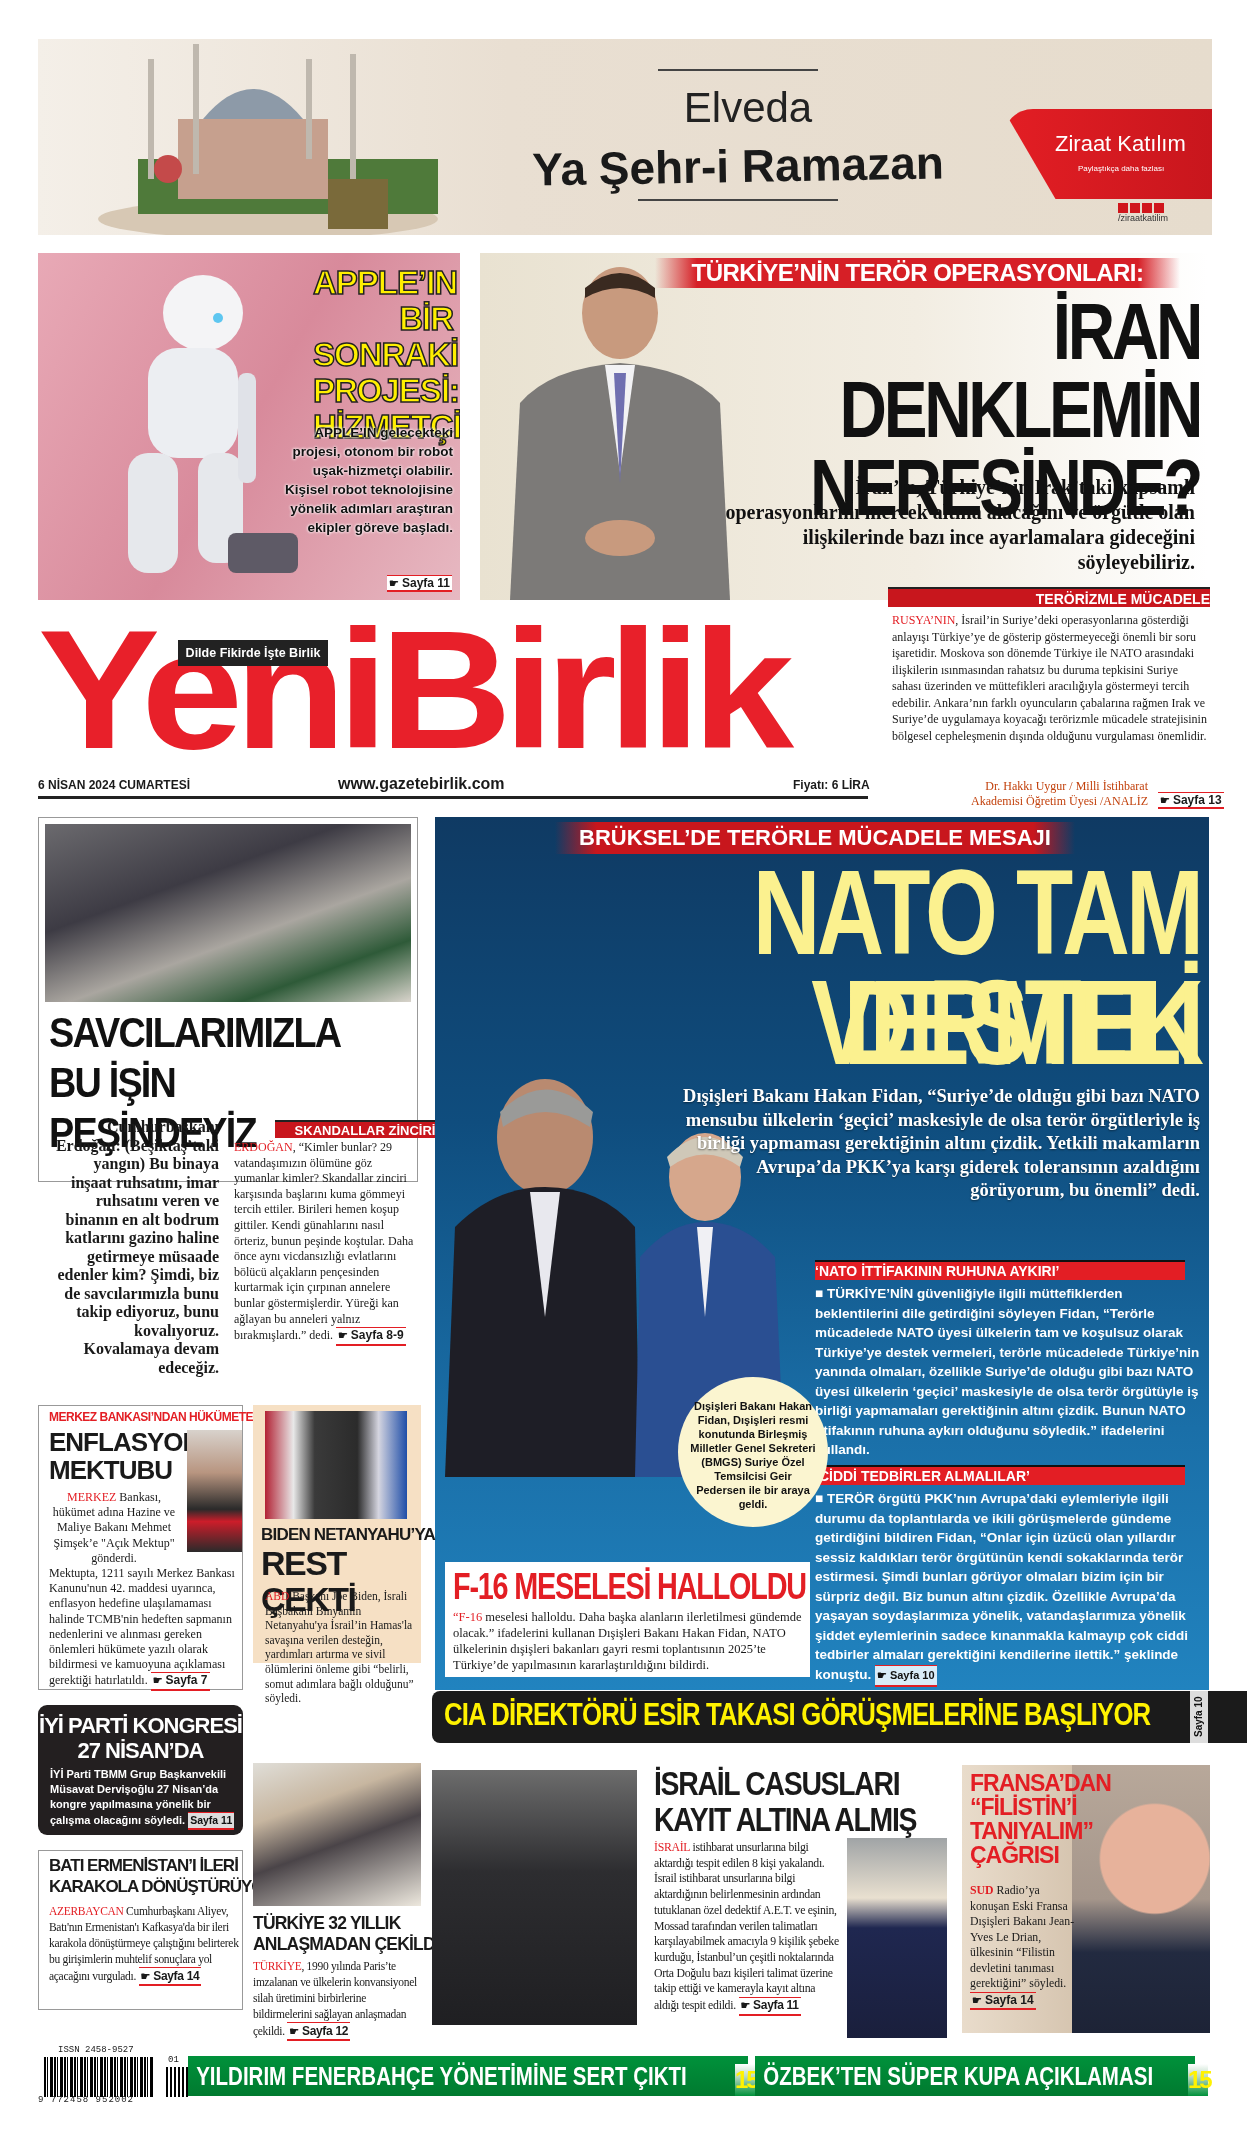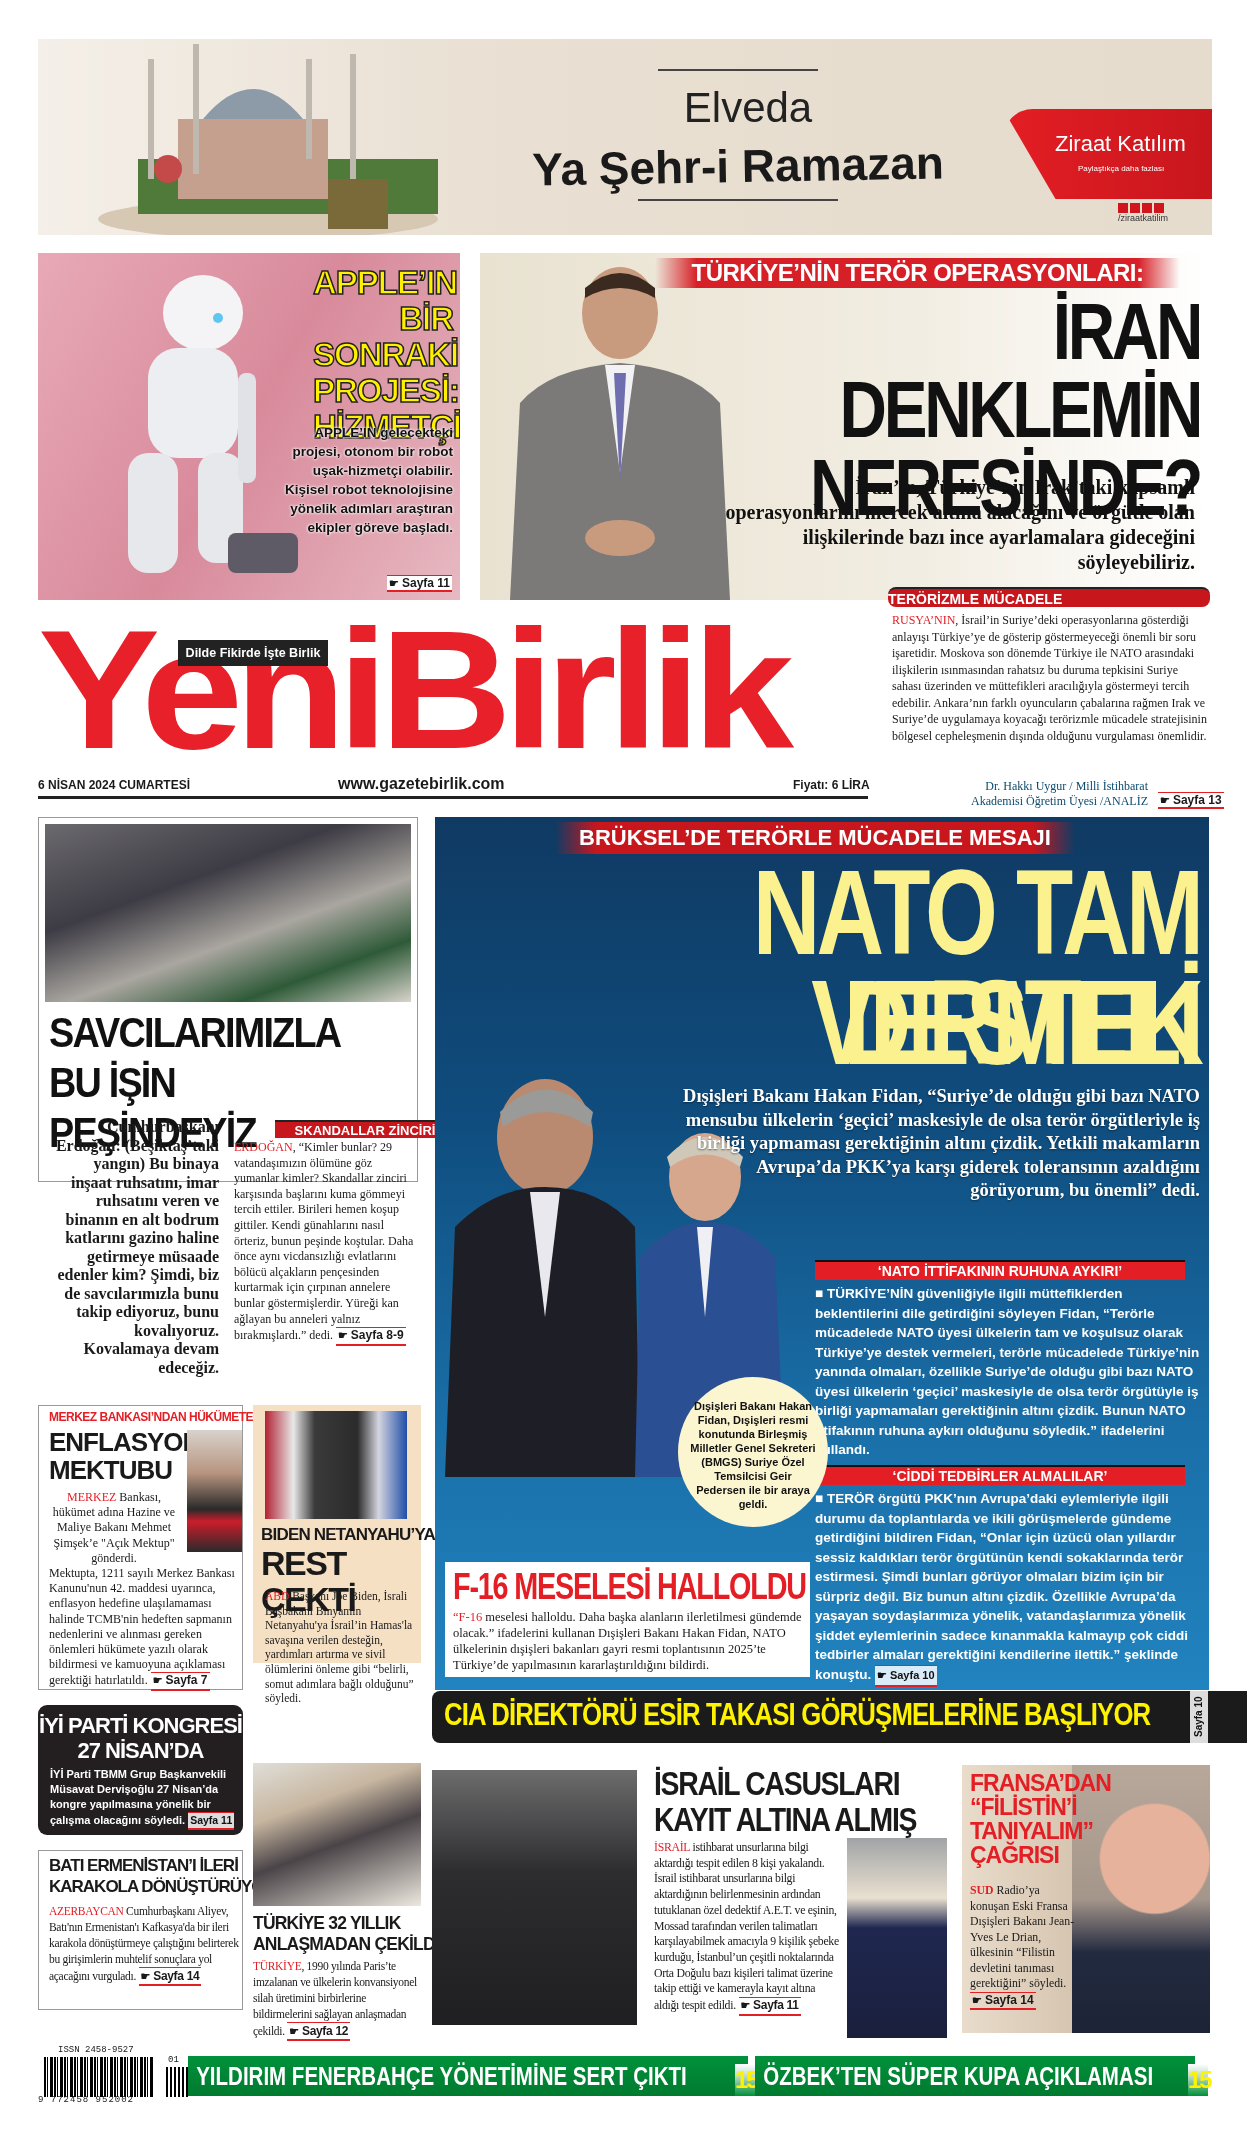--- a/index.html
+++ b/index.html
@@ -32,23 +32,23 @@
 
   
   #iran { left: 480px; top: 253px; width: 728px; height: 347px; overflow: hidden; background: linear-gradient(90deg,#e9e2d1 0%,#f2ede2 60%,#ffffff 100%); }
   #iran .man { left: 10px; top: 0; width: 260px; height: 347px; }
   #iran .kicker { left: 175px; top: 5px; width: 525px; height: 30px; background: linear-gradient(90deg,rgba(227,30,36,0.0),#d61f26 8%,#d61f26 92%,rgba(214,31,38,0)); color: #fff; font-family: "Liberation Sans", sans-serif; font-weight: bold; font-size: 24px; line-height: 30px; text-align: center; letter-spacing: -0.5px; }
   #iran .head { left: 200px; top: 40px; width: 520px; text-align: right; font-family: "Liberation Sans", sans-serif; font-weight: bold; color: #111; font-size: 80px; line-height: 78px; letter-spacing: -4px; transform: scaleX(0.82); transform-origin: right top; }
   #iran .deck { left: 240px; top: 222px; width: 475px; text-align: right; font-family: "Liberation Serif", serif; font-weight: bold; font-size: 20px; line-height: 25px; color: #111; }
 
   
   #teror { left: 888px; top: 587px; width: 322px; height: 226px; }
-  #teror .bar { left: 0; top: 0; width: 322px; height: 20px; background: #c8161d; color: #fff; font-family: "Liberation Sans", sans-serif; font-weight: bold; font-size: 14px; text-align: left; line-height: 20px; border-top: 2px solid #222; border-radius: 8px; }
+  #teror .bar { left: 0; top: 0; width: 322px; height: 20px; background: #c8161d; color: #fff; font-family: "Liberation Sans", sans-serif; font-weight: bold; font-size: 14px; text-align: right; line-height: 20px; border-top: 2px solid #222; }
   #teror .body { left: 4px; top: 25px; width: 316px; font-size: 12px; line-height: 16.5px; }
-  #teror .author { left: 60px; top: 192px; width: 200px; text-align: right; color: #0c4a6e; font-size: 12px; line-height: 15px; }
+  #teror .author { left: 60px; top: 192px; width: 200px; text-align: right; color: #c2410c; font-size: 12px; line-height: 15px; }
   #teror .sayfa { position: absolute; left: 270px; top: 205px; }
 
   
   #mast { left: 38px; top: 615px; width: 830px; height: 180px; }
   #mast .logo { left: 0; top: 0; font-family: "Liberation Sans", sans-serif; font-weight: bold; font-size: 168px; color: #e8202a; letter-spacing: -8px; line-height: 150px; transform: scaleX(1.09); transform-origin: left top; }
   #mast .slogan { left: 140px; top: 25px; width: 150px; height: 26px; background: #222; color: #fff; font-family: "Liberation Sans", sans-serif; font-size: 12.5px; font-weight: bold; line-height: 26px; text-align: center; }
   #mast .date { left: 0; top: 163px; font-family: "Liberation Sans", sans-serif; font-weight: bold; font-size: 12px; }
   #mast .web { left: 300px; top: 160px; font-family: "Liberation Sans", sans-serif; font-weight: bold; font-size: 16px; }
   #mast .price { left: 755px; top: 163px; font-family: "Liberation Sans", sans-serif; font-weight: bold; font-size: 12px; white-space: nowrap; }
   #mast .rule { left: 0; top: 181px; width: 830px; height: 3px; background: #222; }
@@ -62,21 +62,21 @@
   #savci .body { left: 195px; top: 322px; width: 180px; font-size: 12px; line-height: 15.6px; }
 
   
   #nato { left: 435px; top: 817px; width: 774px; height: 873px; background: linear-gradient(180deg,#0f3a63 0%,#0f4d7e 35%,#1a6fa8 70%,#2183bf 100%); overflow: hidden; }
   #nato .kicker { left: 120px; top: 5px; width: 520px; height: 32px; background: linear-gradient(90deg,rgba(200,22,29,0),#c8161d 8%,#c8161d 92%,rgba(200,22,29,0)); color: #fff; font-family: "Liberation Sans", sans-serif; font-weight: bold; font-size: 22px; line-height: 32px; text-align: center; }
   #nato .head1, #nato .head2 { font-family: "Liberation Sans", sans-serif; font-weight: bold; color: #fbf18f; letter-spacing: -5px; text-align: right; transform: scaleX(0.78); transform-origin: right top; }
   #nato .head1 { left: 0; top: 40px; width: 765px; font-size: 120px; line-height: 110px; }
   #nato .head2 { left: 0; top: 150px; width: 765px; font-size: 120px; line-height: 110px; }
   #nato .photo { left: 0; top: 240px; width: 400px; height: 420px; }
   #nato .lead { left: 230px; top: 268px; width: 535px; text-align: right; color: #fff; font-weight: bold; font-size: 18.5px; line-height: 23.5px; text-shadow: 0 1px 2px rgba(0,0,0,0.5); }
-  #nato .sub { height: 20px; background: #e31e24; color: #fff; border-top: 2px solid #111; font-family: "Liberation Sans", sans-serif; font-weight: bold; font-size: 14px; line-height: 18px; text-align: center; }
+  #nato .sub { height: 20px; background: #e31e24; color: #fff; border-top: 2px solid #111; font-family: "Liberation Sans", sans-serif; font-weight: bold; font-size: 14px; line-height: 18px; }
   #nato .sub1 { left: 380px; top: 443px; width: 370px; }
   #nato .sub2 { left: 380px; top: 648px; width: 370px; }
   #nato .txt { color: #fff; font-family: "Liberation Sans", sans-serif; font-weight: bold; font-size: 13.5px; line-height: 19.5px; }
   #nato .txt1 { left: 380px; top: 467px; width: 385px; }
   #nato .txt2 { left: 380px; top: 672px; width: 385px; }
   #nato .txt .sayfa { background: #d9ecf8; color: #111; font-size: 11px; }
   #nato .bubble { left: 243px; top: 560px; width: 150px; height: 150px; border-radius: 50%; background: #fbf5d0; color: #111; font-family: "Liberation Sans", sans-serif; font-size: 11px; line-height: 14px; font-weight: bold; text-align: center; padding: 22px 10px 0; }
   #nato .f16 { left: 10px; top: 745px; width: 365px; height: 115px; background: #fff; padding: 6px 8px; }
   #nato .f16 .h { font-family: "Liberation Sans", sans-serif; font-weight: bold; font-size: 36px; color: #e31e24; letter-spacing: -1.5px; line-height: 38px; white-space: nowrap; transform: scaleX(0.8); transform-origin: left top; }
   #nato .f16 .b { font-size: 12.5px; line-height: 16px; margin-top: 3px; }

